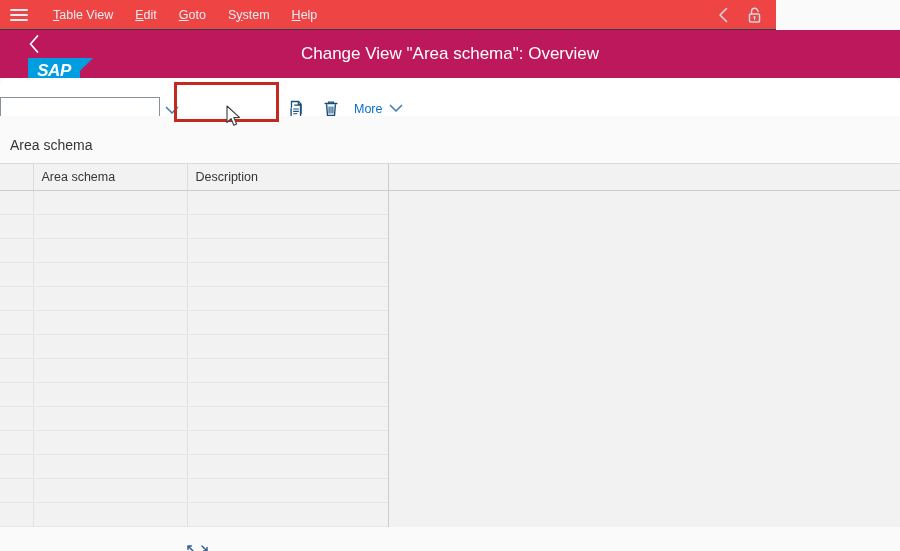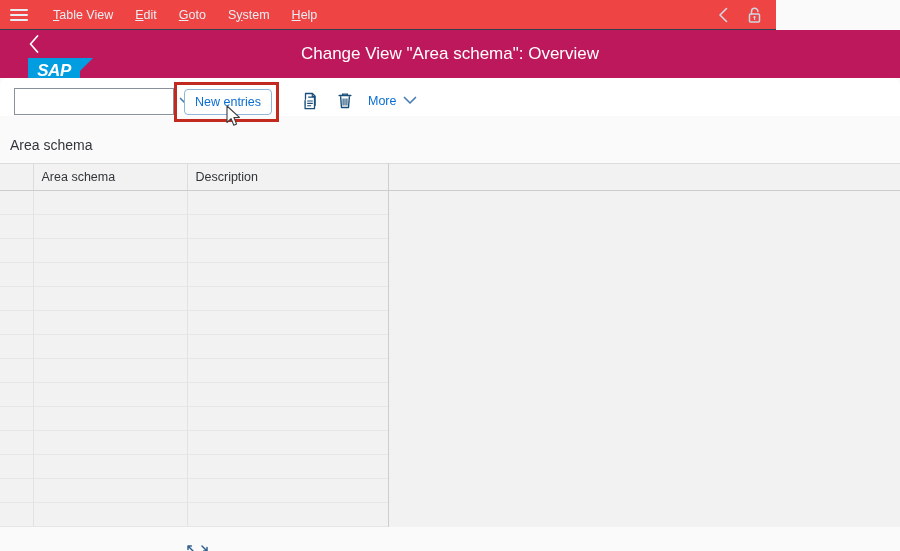--- a/index.html
+++ b/index.html
@@ -131,22 +131,21 @@
 
   
   .toolbar {
     position: absolute;
     left: 0; top: 78px;
     width: 900px; height: 47px;
     background: #ffffff;
     border-bottom: 1px solid #e5e5e5;
     box-sizing: border-box;
     display: flex;
-    align-items: center;
-    padding-left: 14px;
+    align-items: flex-end;
     border-radius: 8px;
   }
   .combo {
     width: 160px; height: 27px;
     border: 1px solid #89919a;
     background: #ffffff;
     box-sizing: border-box;
     display: flex;
     align-items: center;
     position: relative;
@@ -385,21 +384,20 @@
     <div class="tb-more">
       <span>More</span>
       <span>
         <svg width="14" height="9" viewBox="0 0 14 9">
           <path d="M1.5 1.5 L7 7 L12.5 1.5" fill="none" stroke="#4a7fb5" stroke-width="1.7" stroke-linecap="round" stroke-linejoin="round"></path>
         </svg>
       </span>
     </div>
   </div>
 
-  <button class="btn-new">New entries</button>
   <div class="redbox"></div>
 
   <div class="content">
     <div class="section-title">Area schema</div>
 
     <div class="table-wrap">
       <table class="tbl">
         <thead>
           <tr>
             <th class="sel-col col-sel"></th>

